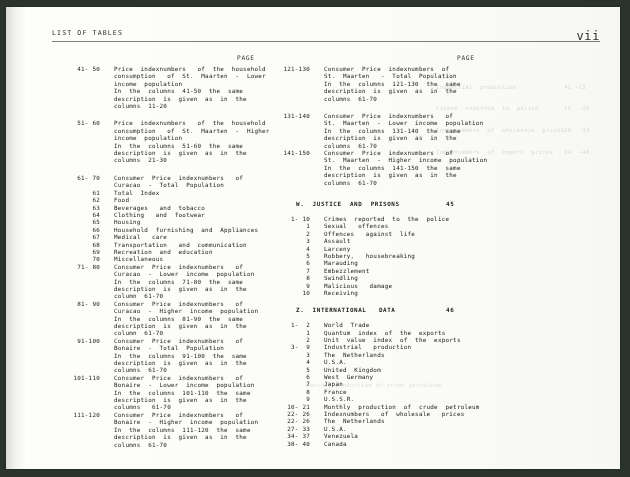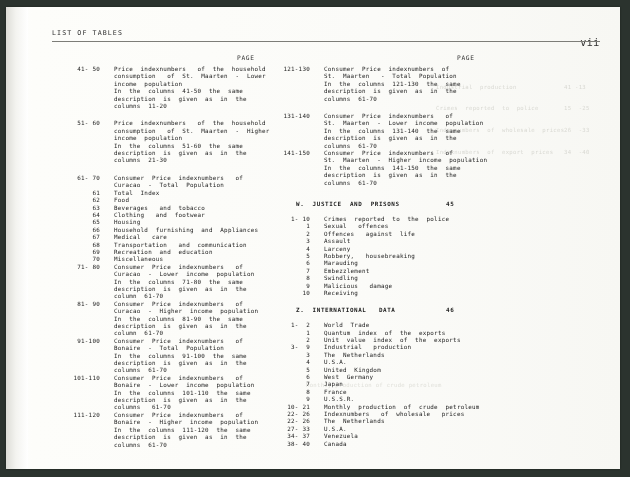--- a/index.html
+++ b/index.html
@@ -53,22 +53,22 @@
   #doc-header .hdr-title {
     position: absolute;
     left: 0; top: 0;
     font-size: 6.6px;
     letter-spacing: 1.1px;
     color: #2e2e2e;
     white-space: pre;
   }
   #doc-header .hdr-folio {
     position: absolute;
-    right: 0; top: 8px;
-    font-size: 10px;
+    right: 0; top: 0;
+    font-size: 12px;
     letter-spacing: .6px;
     color: #2e2e2e;
   }
   #doc-header .hdr-rule {
     position: absolute;
     left: 0;
     top: 12px;
     width: 548px;
     height: 1px;
     background: #7d7d78;

